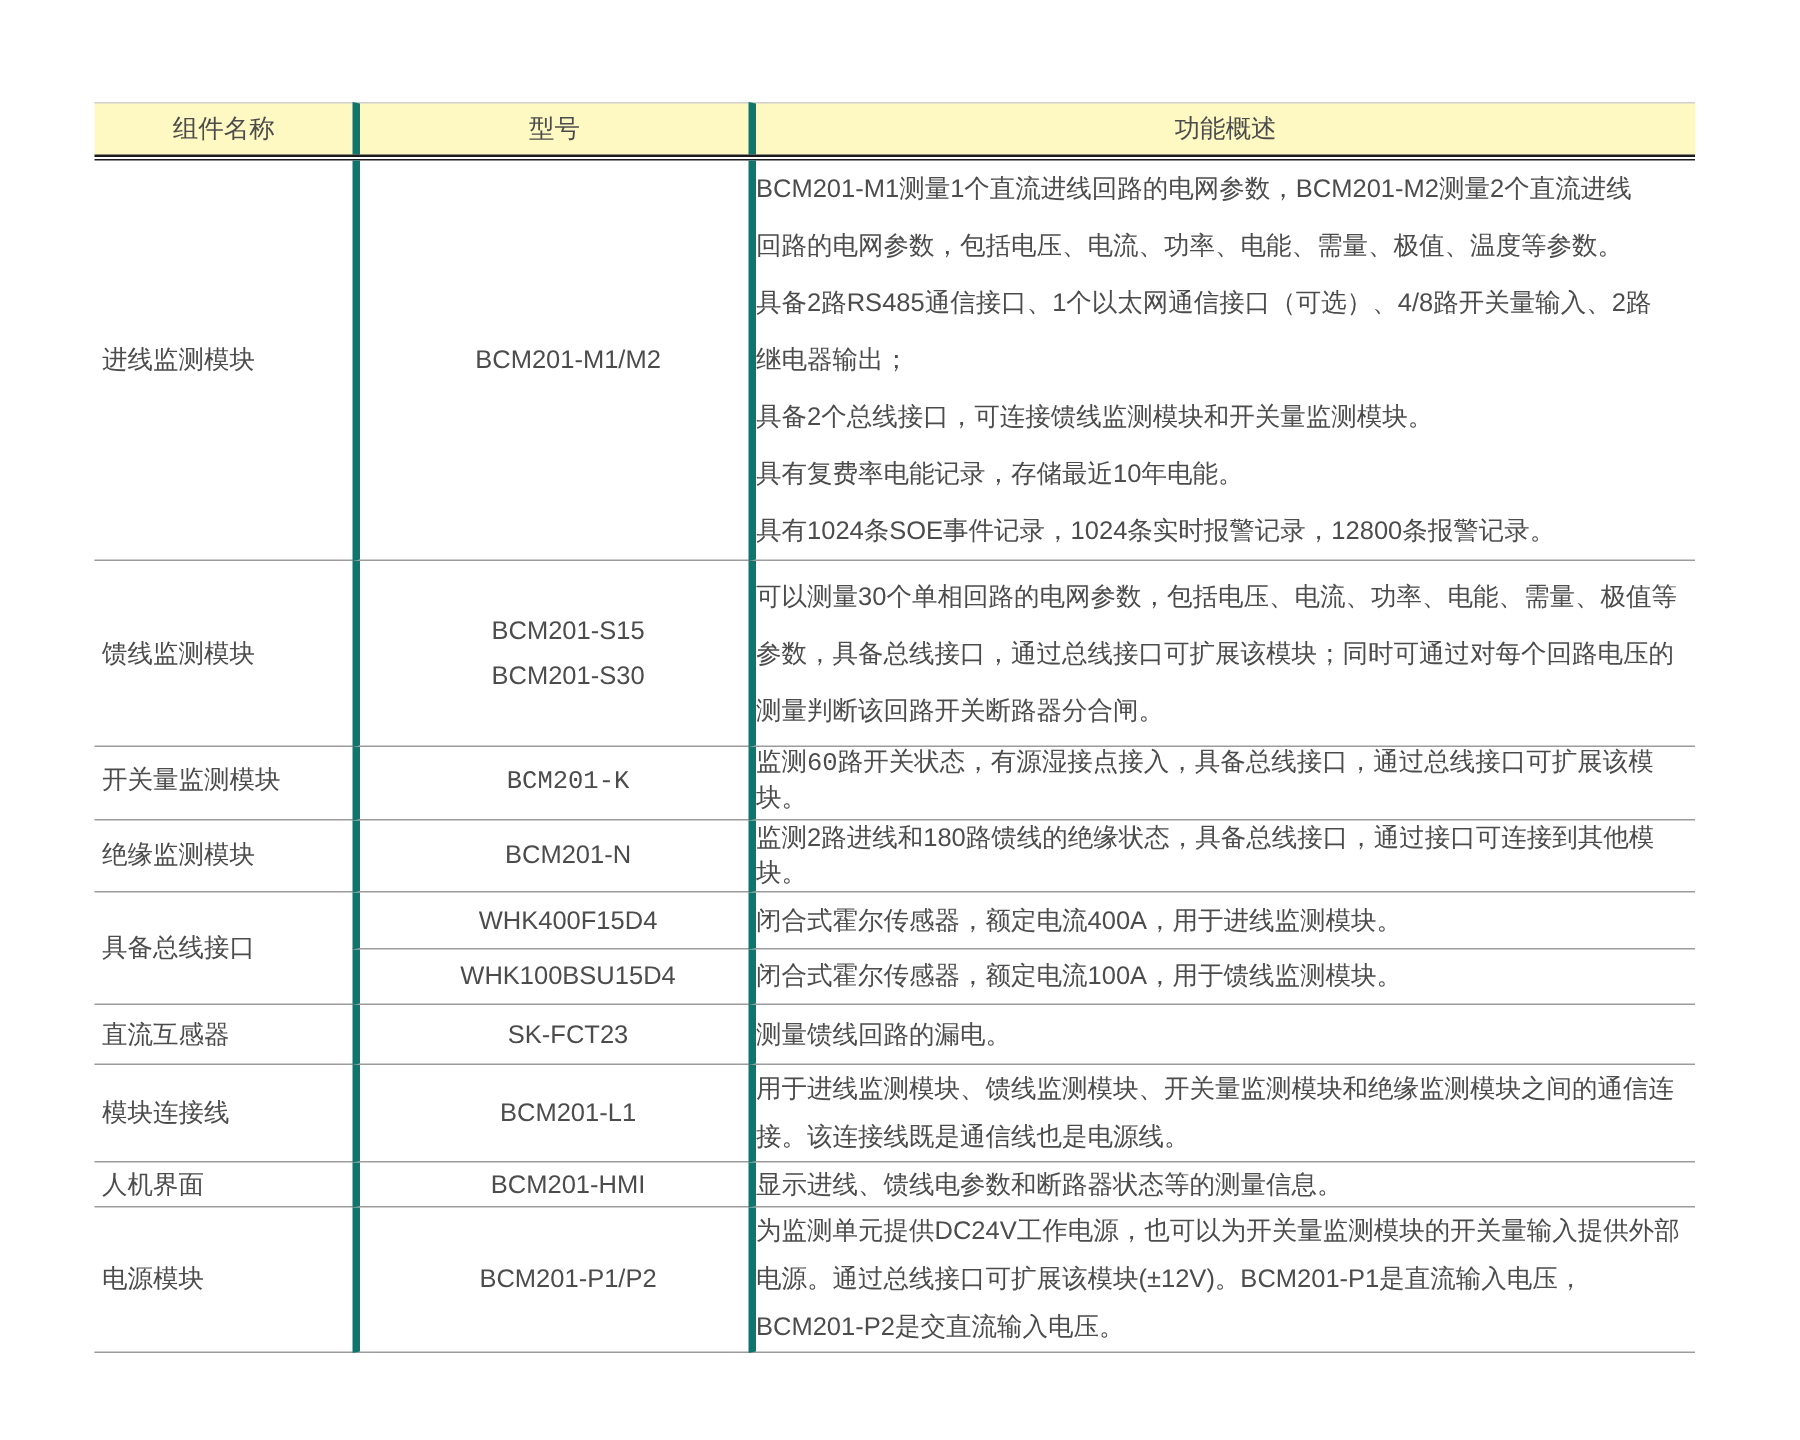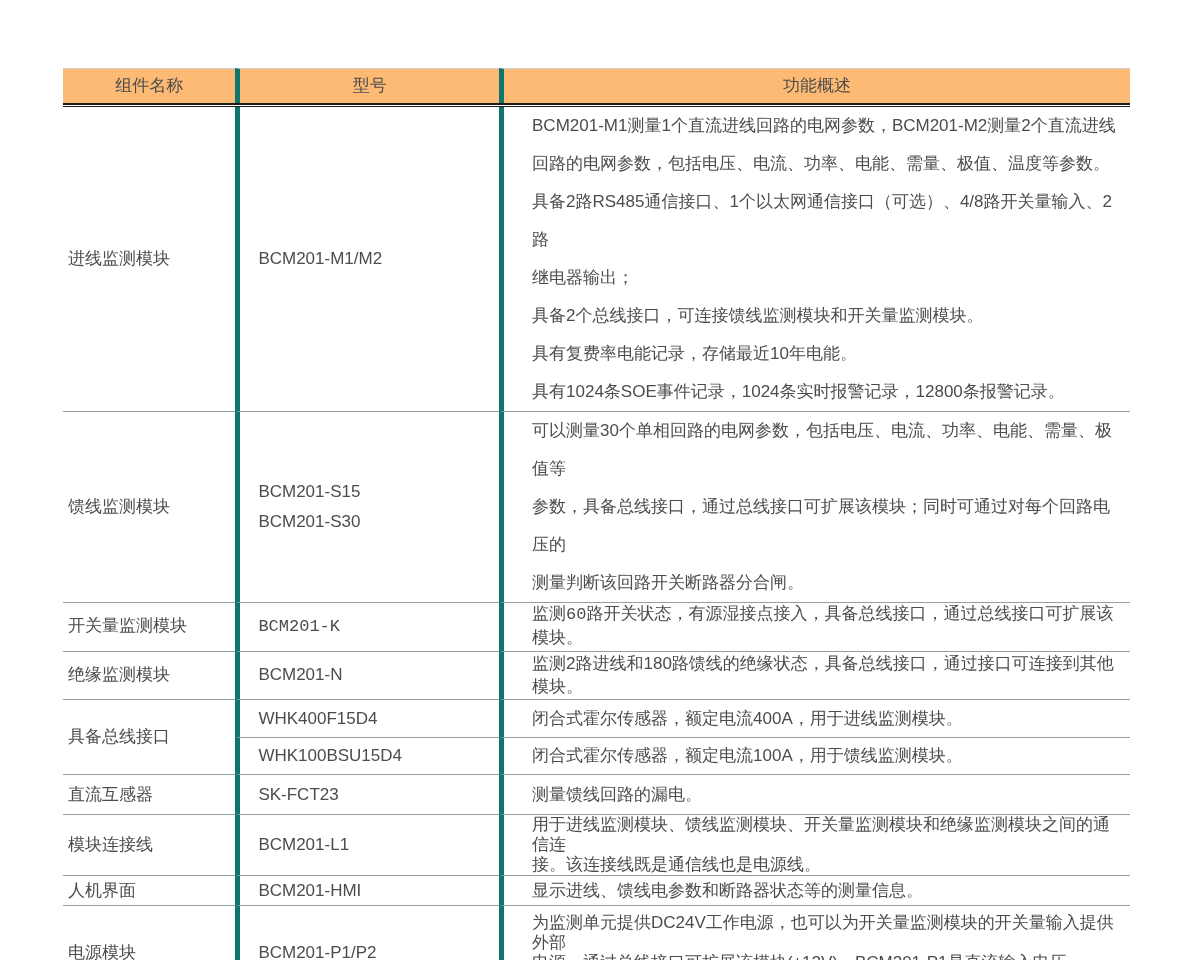--- a/index.html
+++ b/index.html
@@ -26,46 +26,46 @@
     color: #4c4c4c;
   }
   td, th {
     box-sizing: border-box;
     vertical-align: middle;
     font-weight: normal;
     padding: 0;
     line-height: 1.4;
   }
   thead th {
-    background: #fdba74;
+    background: #fef9c3;
     border-top: 1px solid #cfcfcf;
     height: 35px;
     text-align: center;
   }
   .c1 { width: 153px; }
   .c2 { width: 234px; }
   .c3 { width: 560px; }
   td.c1 { padding-left: 5px; }
-  td.c2 { padding-left: 18px; }
-  td.c3 { padding-left: 28px; padding-right: 8px; }
+  td.c2 { padding-left: 18px; text-align: center; }
+  td.c3 { padding-left: 0; padding-right: 8px; }
   .vline { border-left: 5px solid #0f766e; }
   tbody td { border-bottom: 1px solid #9c9c9c; }
   tr.dblrow td {
     border: none;
     height: 4px;
     padding: 0;
     background: linear-gradient(to bottom,
       #1c1c1c 0px, #1c1c1c 2px,
       #ffffff 2px, #ffffff 3px,
       #1c1c1c 3px, #1c1c1c 4px);
   }
   .ml { white-space: pre-line; }
   .lh38 { line-height: 38px; }
   .lh30 { line-height: 30px; }
-  .lh25 { line-height: 20px; }
+  .lh25 { line-height: 32px; }
   tbody tr:nth-child(1)  { height: 264px; }
   tbody tr:nth-child(2)  { height: 124px; }
   tbody tr:nth-child(3)  { height: 45px; font-family: Liberation Mono, monospace; }
   tbody tr:nth-child(4)  { height: 44px; }
   tbody tr:nth-child(5)  { height: 38px; }
   tbody tr:nth-child(6)  { height: 37px; }
   tbody tr:nth-child(7)  { height: 40px; }
   tbody tr:nth-child(8)  { height: 59px; }
   tbody tr:nth-child(9)  { height: 30px; }
   tbody tr:nth-child(10) { height: 94px; }

